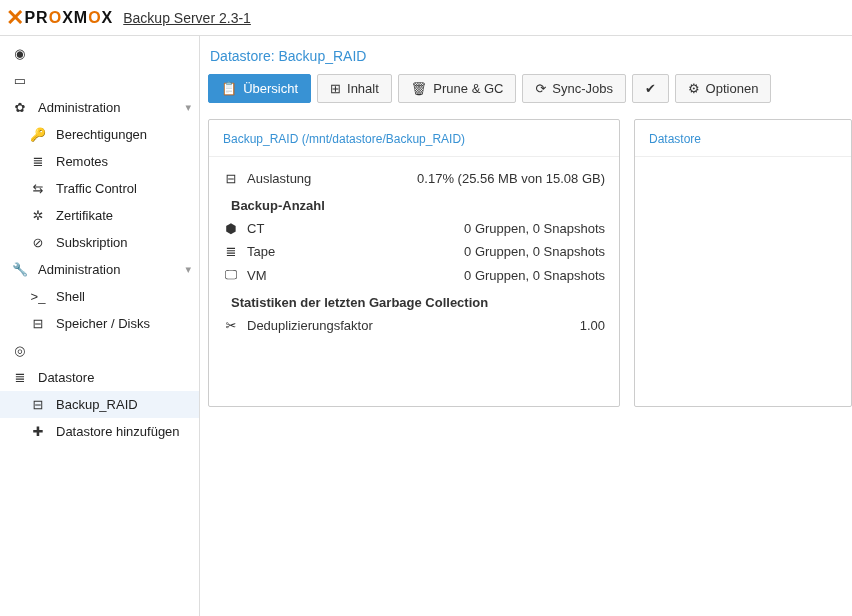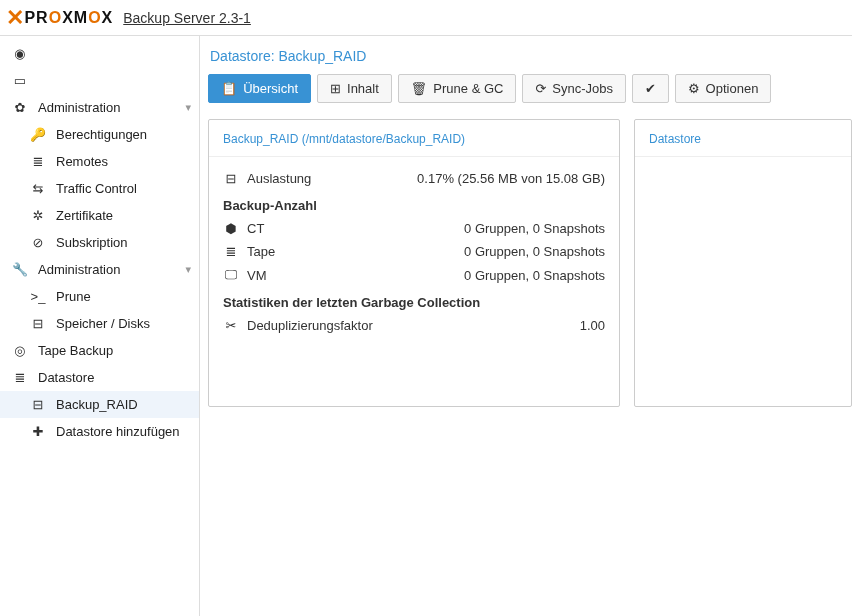--- a/index.html
+++ b/index.html
@@ -36,21 +36,21 @@
 .panel { border: 1px solid #ccc; border-radius: 2px; background: #fff; }
 .panel.left { flex: 0 0 412px; height: 288px; display: flex; flex-direction: column; }
 .panel.right { flex: 1; height: 288px; min-width: 0; }
 .panel-title { color: #3892d4; font-size: 12px; padding: 12px 14px 10px; border-bottom: 1px solid #eee; }
 .panel-body { padding: 10px 14px; font-size: 13px; }
 
 .row { display: flex; align-items: center; padding: 4px 0; gap: 8px; }
 .row .ricon { width: 16px; text-align: center; }
 .row .rlabel { flex: 0 0 auto; }
 .row .rvalue { margin-left: auto; text-align: center; }
-.section-head { font-weight: bold; padding-top: 8px; padding-bottom: 4px; }
+.section-head { font-weight: bold; padding-top: 8px; padding-bottom: 4px; margin-left: 8px; }
 
 .chart-section { margin-top: 10px; }
 .chart-title { color: #3892d4; font-size: 14px; padding: 4px 2px 6px; }
 .chart { position: relative; height: 120px; }
 .chart-y { position: absolute; left: 12px; top: 0; height: 100px; width: 24px; }
 .chart-y .tick { position: absolute; right: 0; transform: translateY(-50%); font-size: 11px; color: #333; }
 .chart-area { position: absolute; left: 40px; right: 0; top: 0; height: 100px; border-left: 1px solid #333; border-bottom: 1px solid #333; }
 .chart-area .grid { position: absolute; inset: 0; background-image: repeating-linear-gradient(to right, #ddd 0, #ddd 1px, transparent 1px, transparent 16px); }
 </style>
 </head>
@@ -99,29 +99,28 @@
           <span class="icon">⊘</span>
           <span class="label">Subskription</span>
         </div>
         <div class="nav-item">
           <span class="icon">🔧</span>
           <span class="label">Administration</span>
           <span class="chev">▾</span>
         </div>
         <div class="nav-item child">
           <span class="icon">&gt;_</span>
-          <span class="label">Prune</span>
+          <span class="label">Shell</span>
         </div>
         <div class="nav-item child">
           <span class="icon">⊟</span>
           <span class="label">Speicher / Disks</span>
         </div>
         <div class="nav-item">
           <span class="icon">◎</span>
-          <span class="label">Tape Backup</span>
         </div>
         <div class="nav-item">
           <span class="icon">≣</span>
           <span class="label">Datastore</span>
         </div>
         <div class="nav-item child selected">
           <span class="icon">⊟</span>
           <span class="label">Backup_RAID</span>
         </div>
         <div class="nav-item child">

